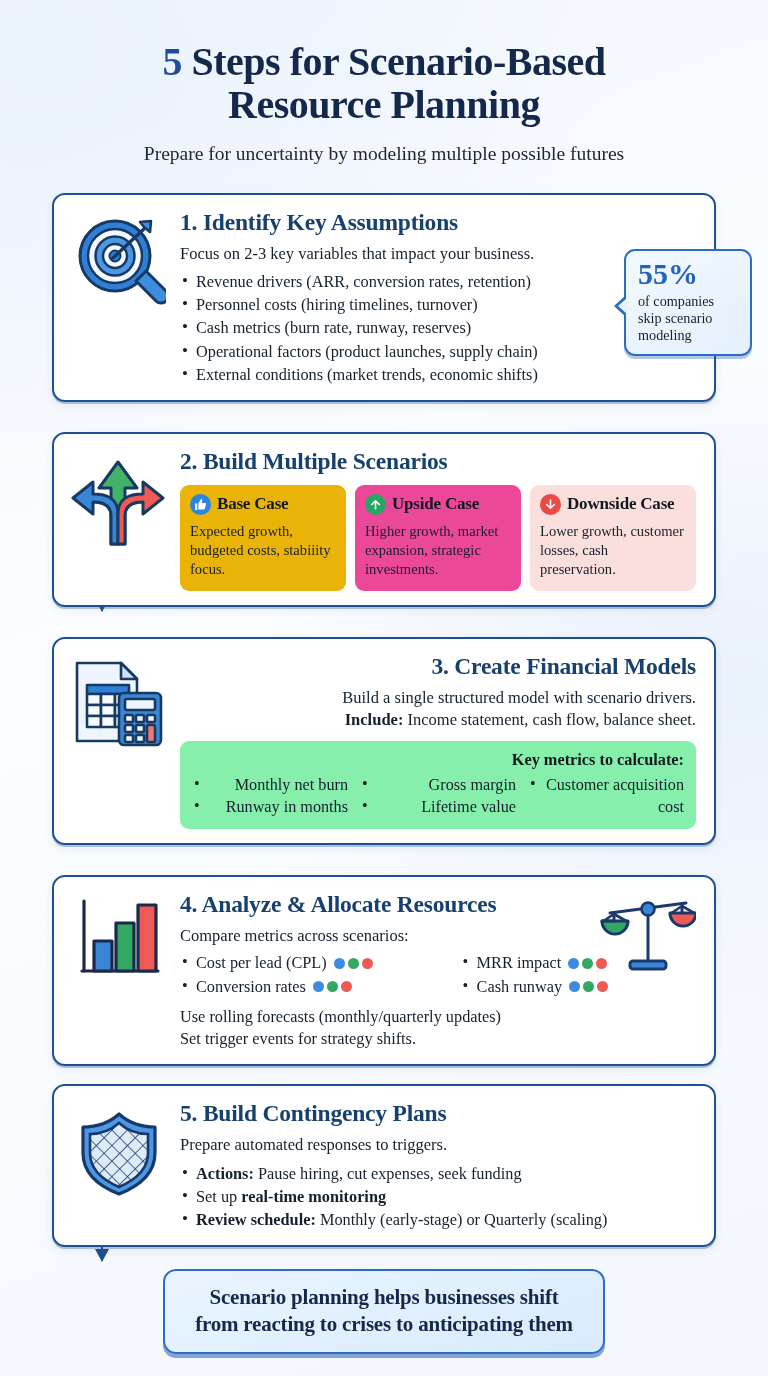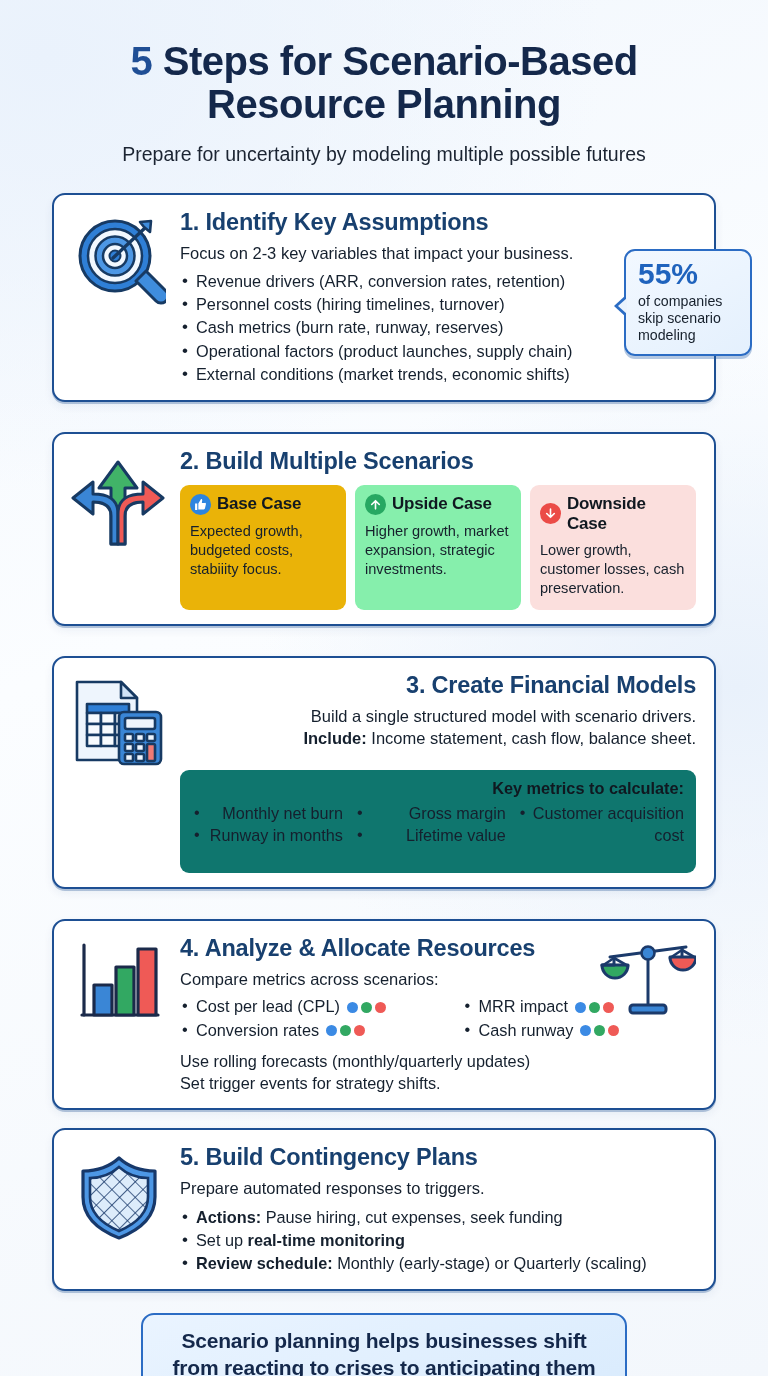--- a/index.html
+++ b/index.html
@@ -10,21 +10,21 @@
   }
   body {
     background:
       radial-gradient(ellipse 900px 700px at 6% 4%, #eaf2fc 0%, rgba(234,242,252,0) 62%),
       radial-gradient(ellipse 800px 600px at 96% 50%, #e9f1fb 0%, rgba(233,241,251,0) 60%),
       linear-gradient(160deg, #f2f7fd 0%, #fbfdff 42%, #f3f7fc 100%);
     color: #111;
     position: relative;
   }
 
-  .page { width: 768px; height: 1376px; position: relative; }
+  .page { width: 768px; height: 1376px; position: relative; font-family: Liberation Serif, serif; }
 
   
   .header { padding: 40px 40px 0; text-align: center; }
   .title {
     font-size: 40px; font-weight: bold; line-height: 1.08;
     color: #14284b; letter-spacing: -0.5px;
   }
   .title .num { color: #1f4e95; }
   .subtitle {
     margin-top: 16px; font-size: 19.5px; color: #1b2432; line-height: 1.25;
@@ -116,39 +116,39 @@
   .stat-num { font-size: 30px; font-weight: bold; color: #1f63bd; line-height: 1; }
   .stat-txt { font-size: 14.2px; color: #16202c; line-height: 1.22; margin-top: 4px; }
 
   
   .scenarios { display: flex; gap: 9px; margin-top: 10px; }
   .scen {
     flex: 1 1 0; min-width: 0;
     border-radius: 9px; padding: 9px 10px 11px;
   }
   .scen.base { background: #eab308; }
-  .scen.up   { background: #86efac; }
+  .scen.up   { background: #ec4899; }
   .scen.down { background: #fbdfdd; }
   .scen-head { display: flex; align-items: center; gap: 6px; }
   .scen-badge {
     width: 21px; height: 21px; border-radius: 50%;
     display: flex; align-items: center; justify-content: center;
     flex: 0 0 21px;
   }
   .scen-badge svg { display: block; }
   .scen.base .scen-badge { background: #2d85e0; }
   .scen.up .scen-badge   { background: #27a862; }
   .scen.down .scen-badge { background: #eb4b47; }
   .scen-name { font-size: 17px; font-weight: bold; color: #101820; letter-spacing: -0.2px; }
   .scen-desc { font-size: 14.6px; color: #16202c; line-height: 1.32; margin-top: 7px; }
 
   
   .metrics-panel {
-    margin-top: 20px; background: #0f766e; border-radius: 9px;
-    padding: 9px 12px 26px;
+    margin-top: 10px; background: #86efac; border-radius: 9px;
+    padding: 9px 12px 10px;
   }
   .metrics-title { font-size: 16.3px; font-weight: bold; color: #101820; }
   .metrics-grid {
     display: grid; grid-template-columns: 1fr 1fr 1fr; column-gap: 12px; margin-top: 4px;
   }
   .metrics-grid span {
     font-size: 16.2px; color: #15202e; line-height: 1.4;
     padding-left: 15px; position: relative; white-space: nowrap;
   }
   .metrics-grid span.bul::before {

